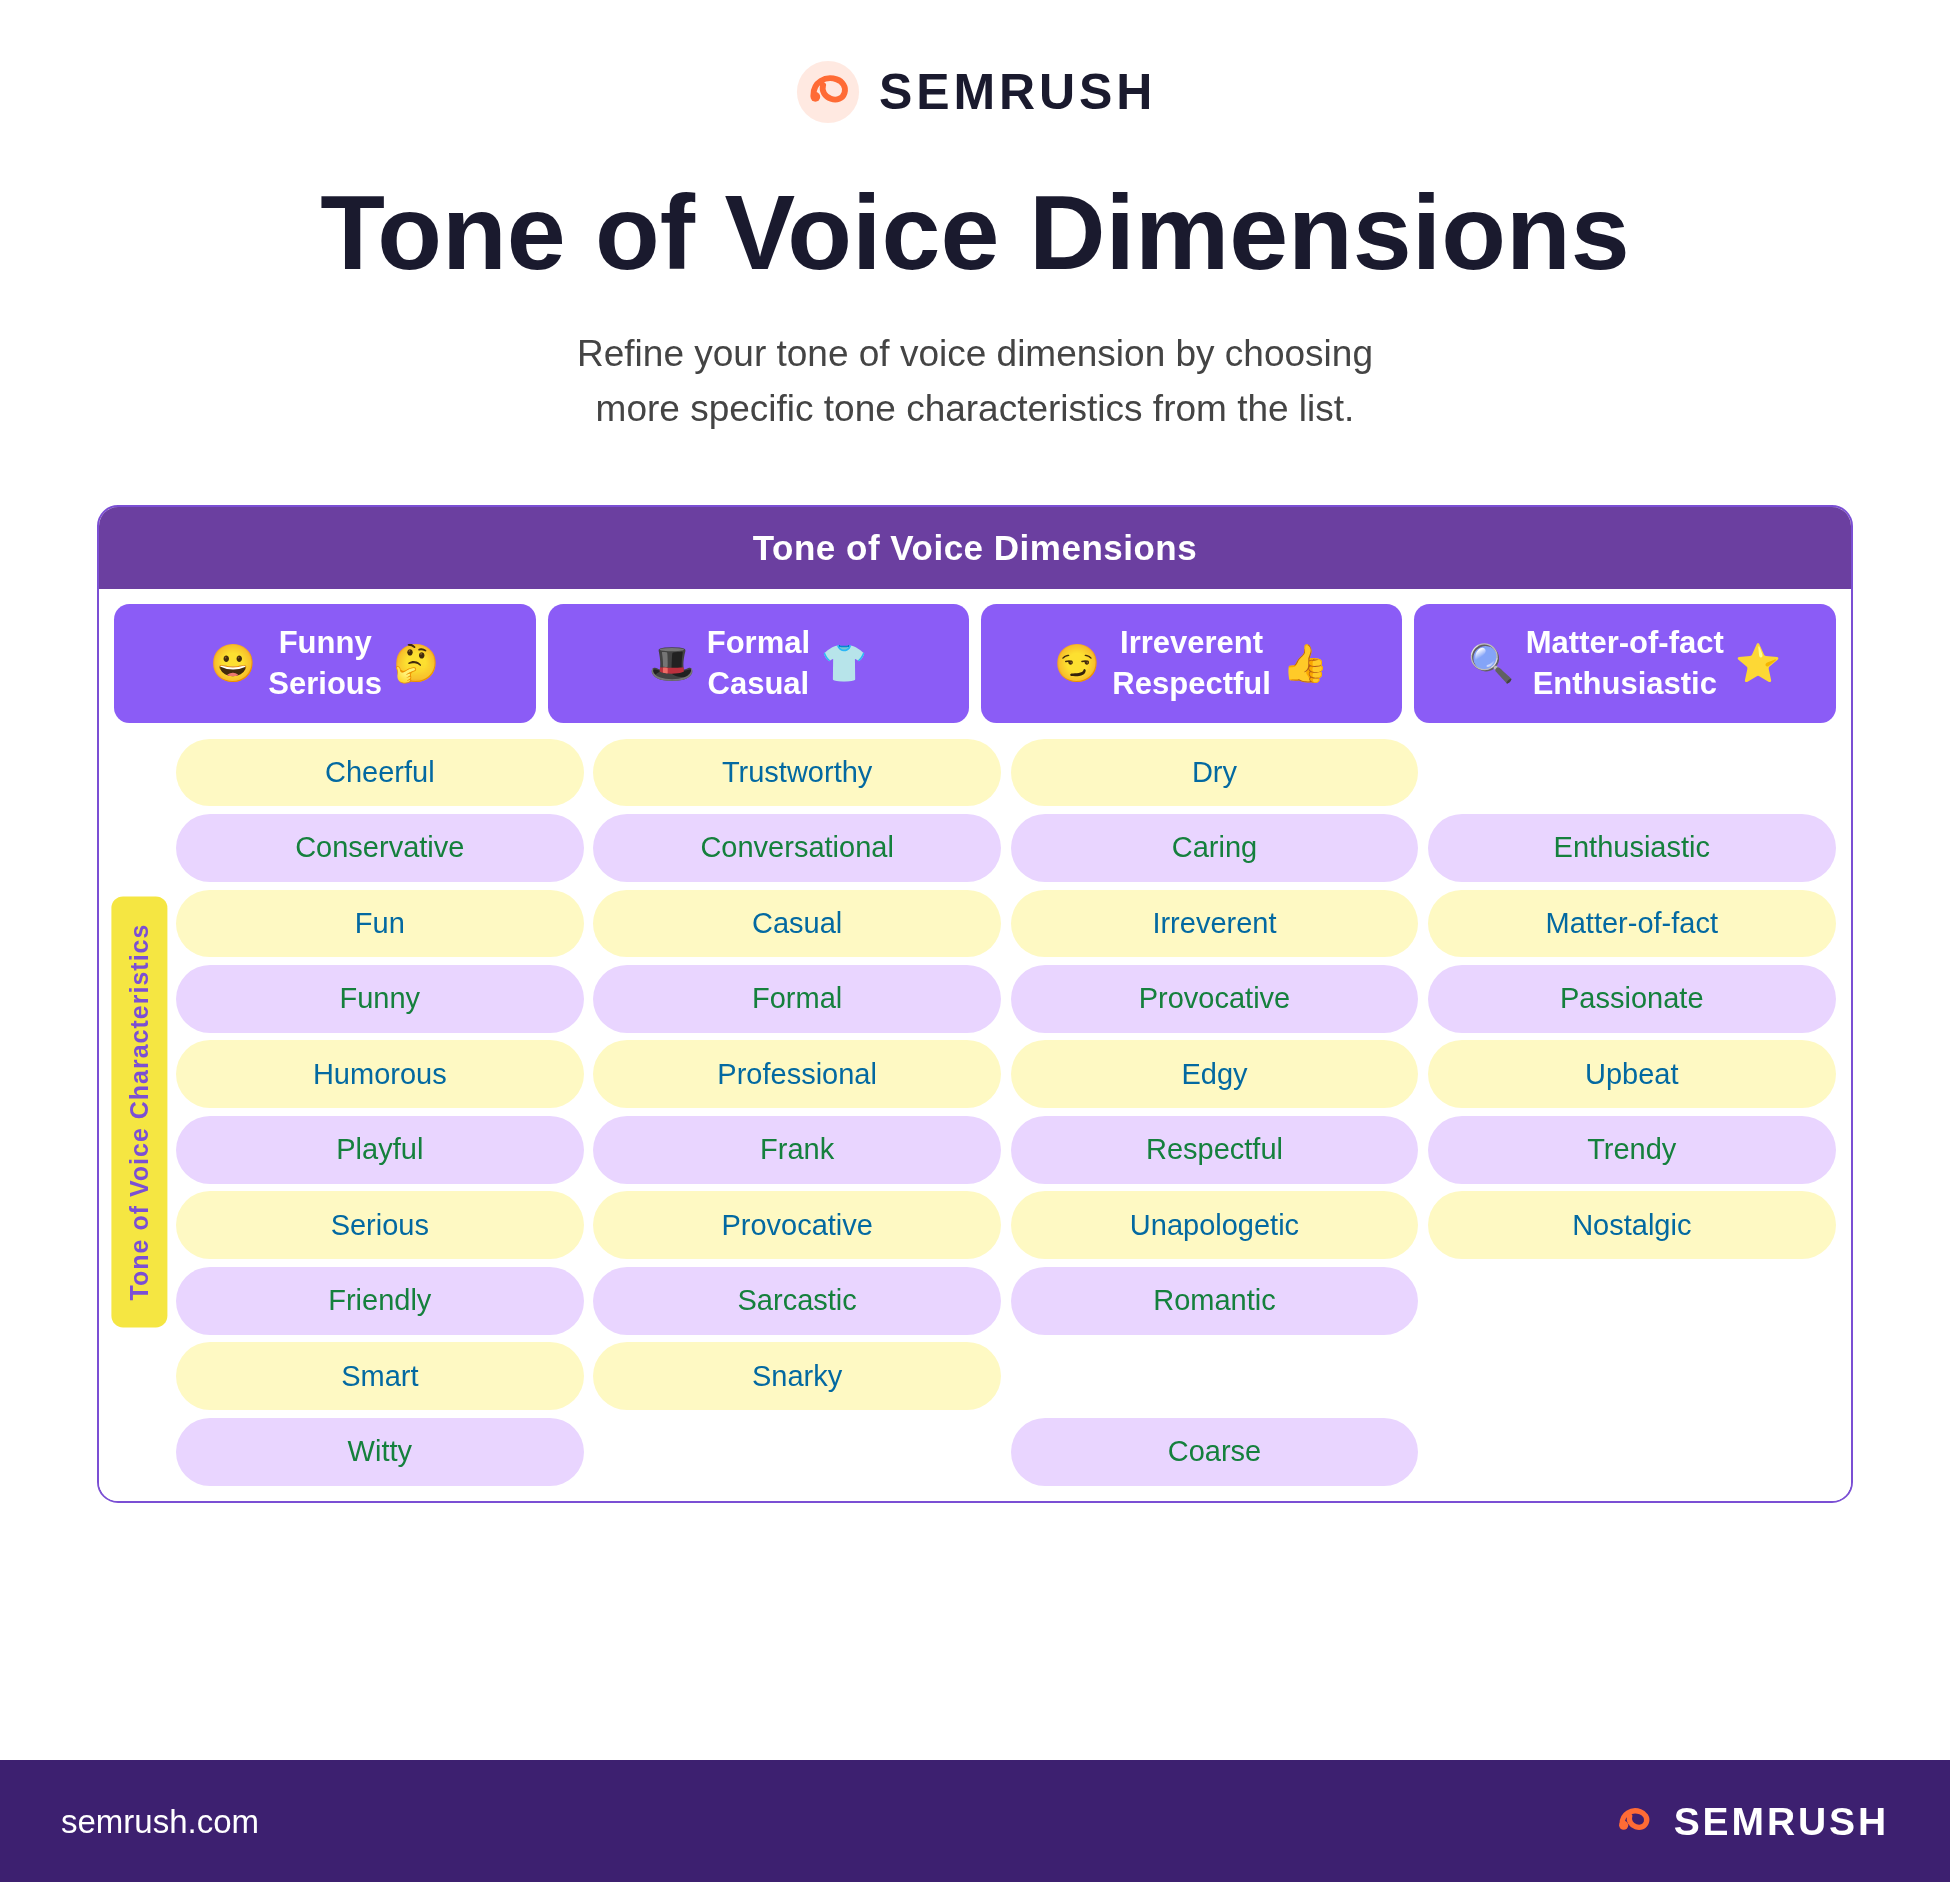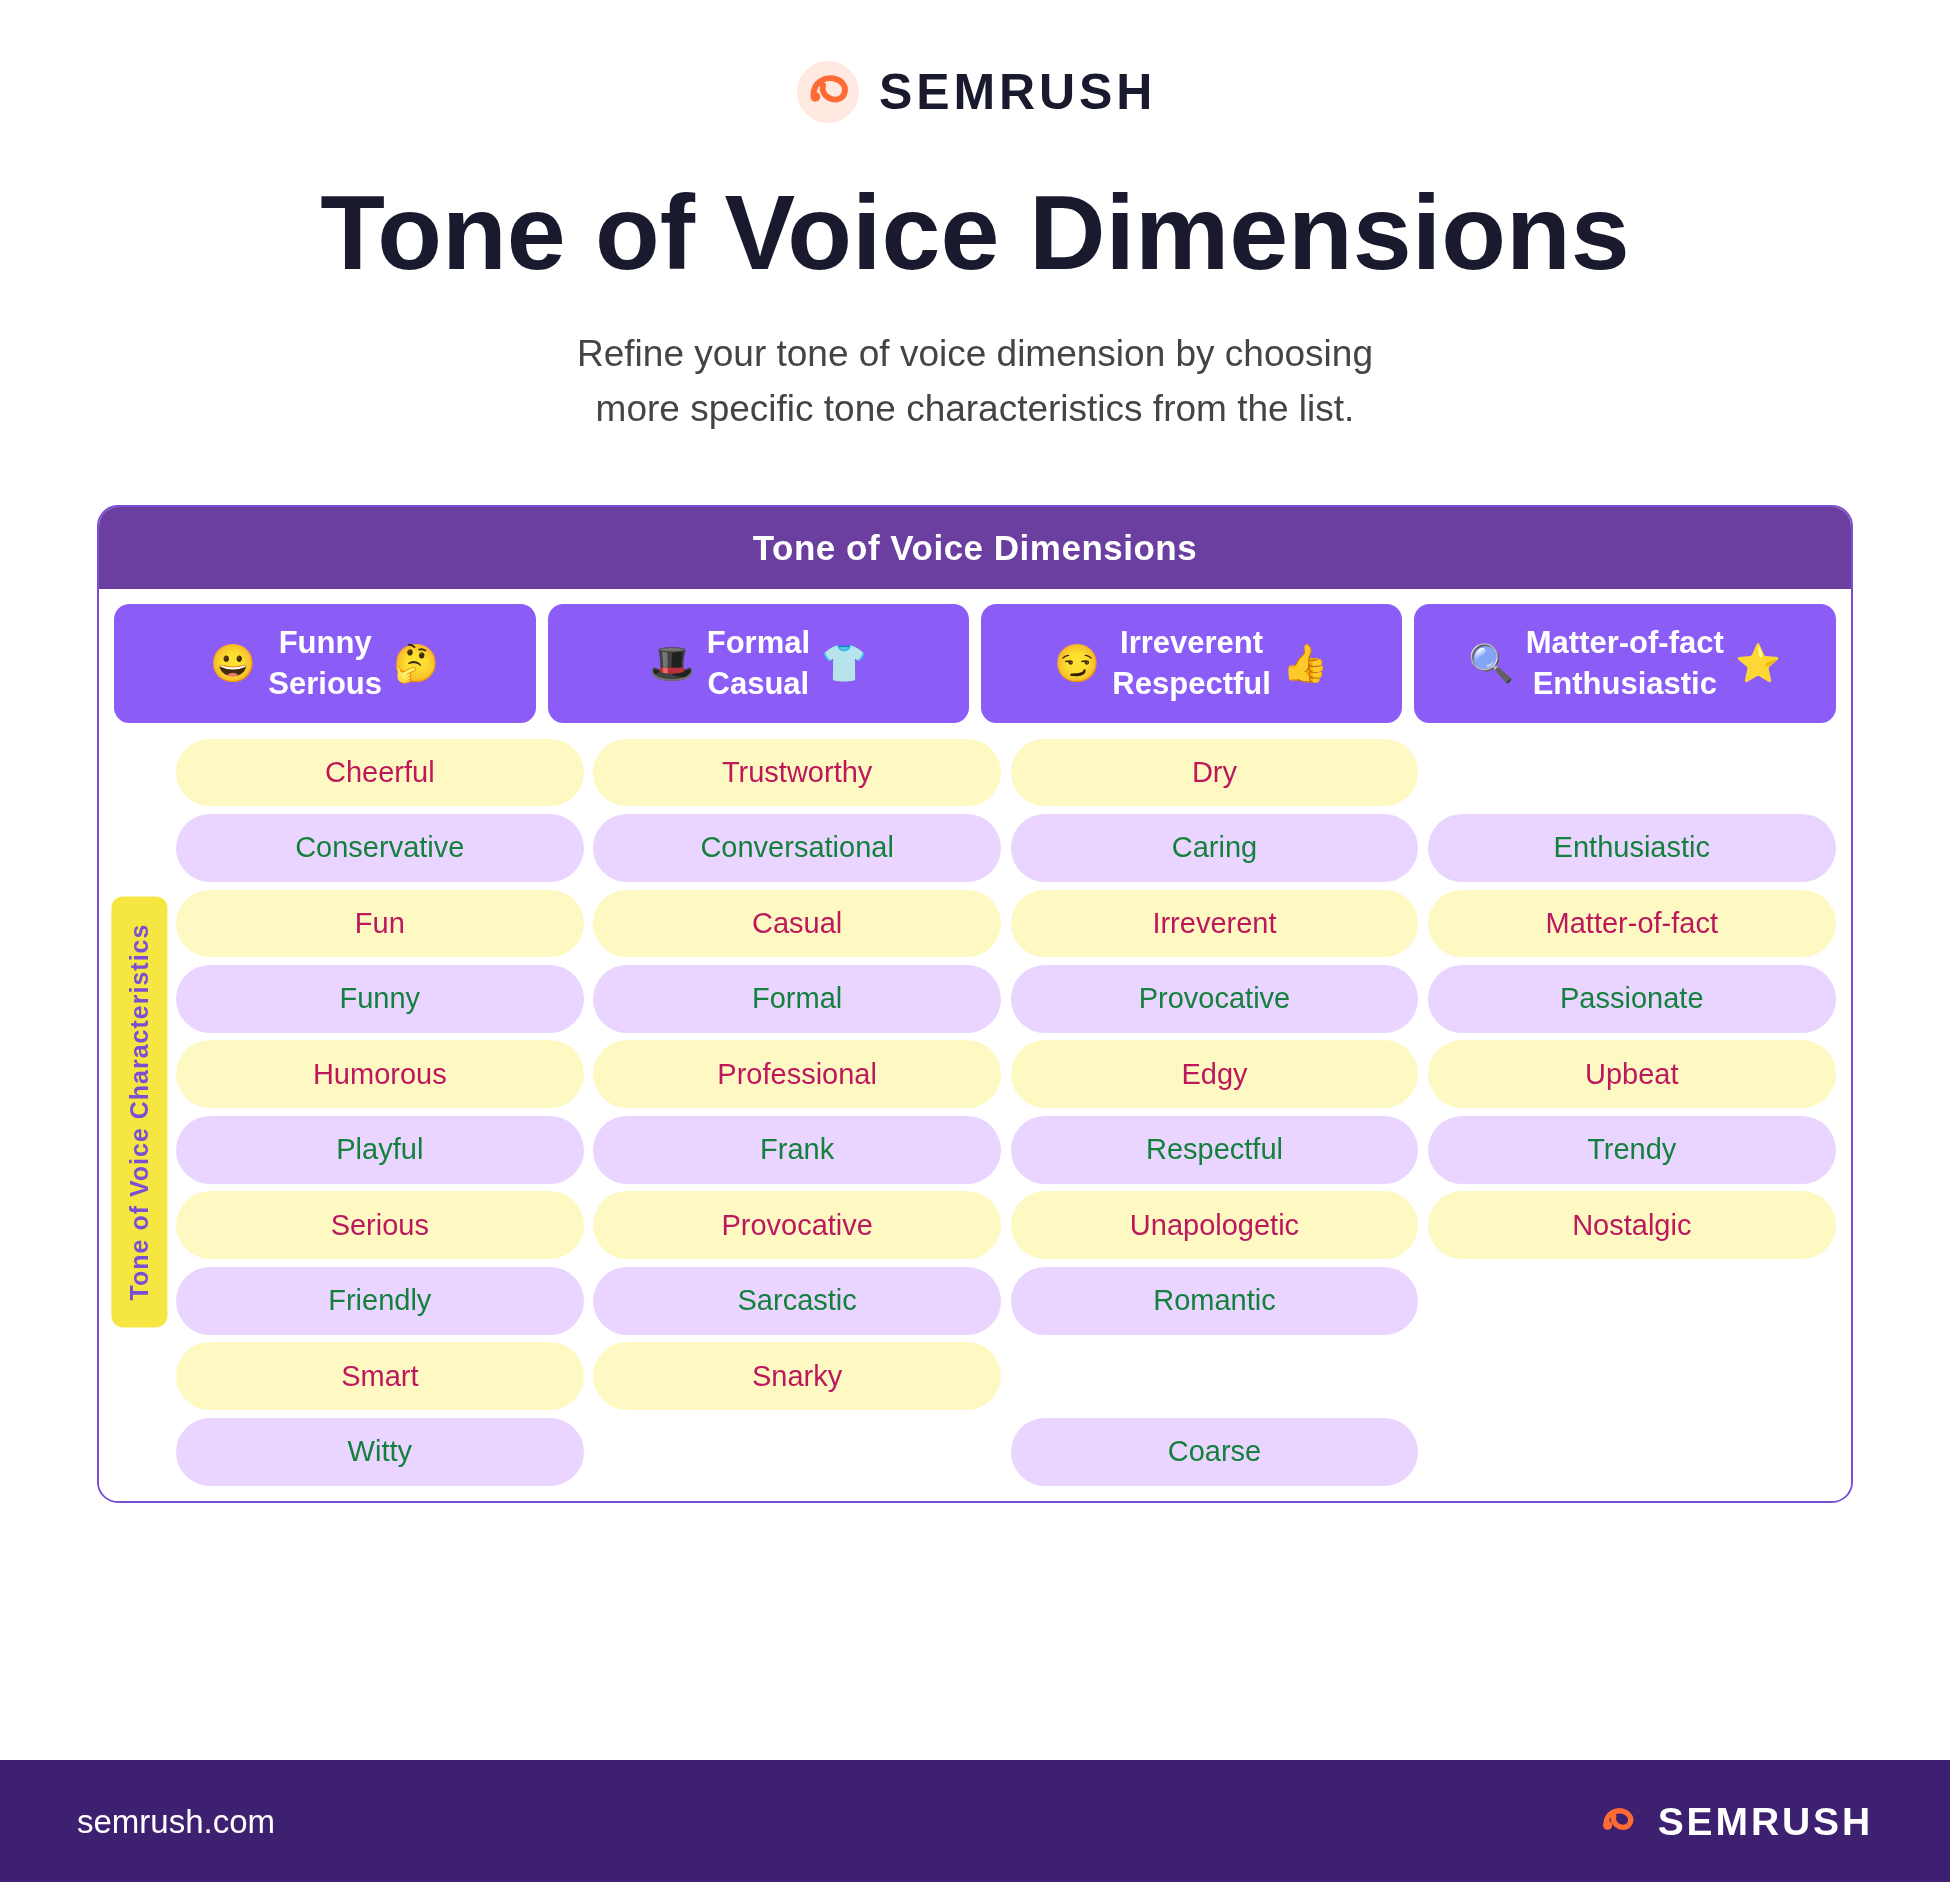--- a/index.html
+++ b/index.html
@@ -145,37 +145,37 @@
     }
     .data-cell {
       border-radius: 39px;
       padding: 17.4px 11.6px;
       text-align: center;
       font-size: 29px;
       font-weight: 500;
     }
     .data-cell.yellow {
       background: #fef9c3;
-      color: #be185d;
+      color: #0369a1;
     }
     .data-cell.lavender {
       background: #e9d5ff;
       color: #15803d;
     }
     .data-cell.empty {
       background: transparent;
     }
 
     
     .footer {
       background: #3d2070;
       display: flex;
       align-items: center;
       justify-content: space-between;
-      padding: 35px 77px;
+      padding: 35px 61px;
       width: 100%;
     }
     .footer-url {
       color: #fff;
       font-size: 33px;
       font-weight: 500;
     }
     .footer-logo {
       display: flex;
       align-items: center;

